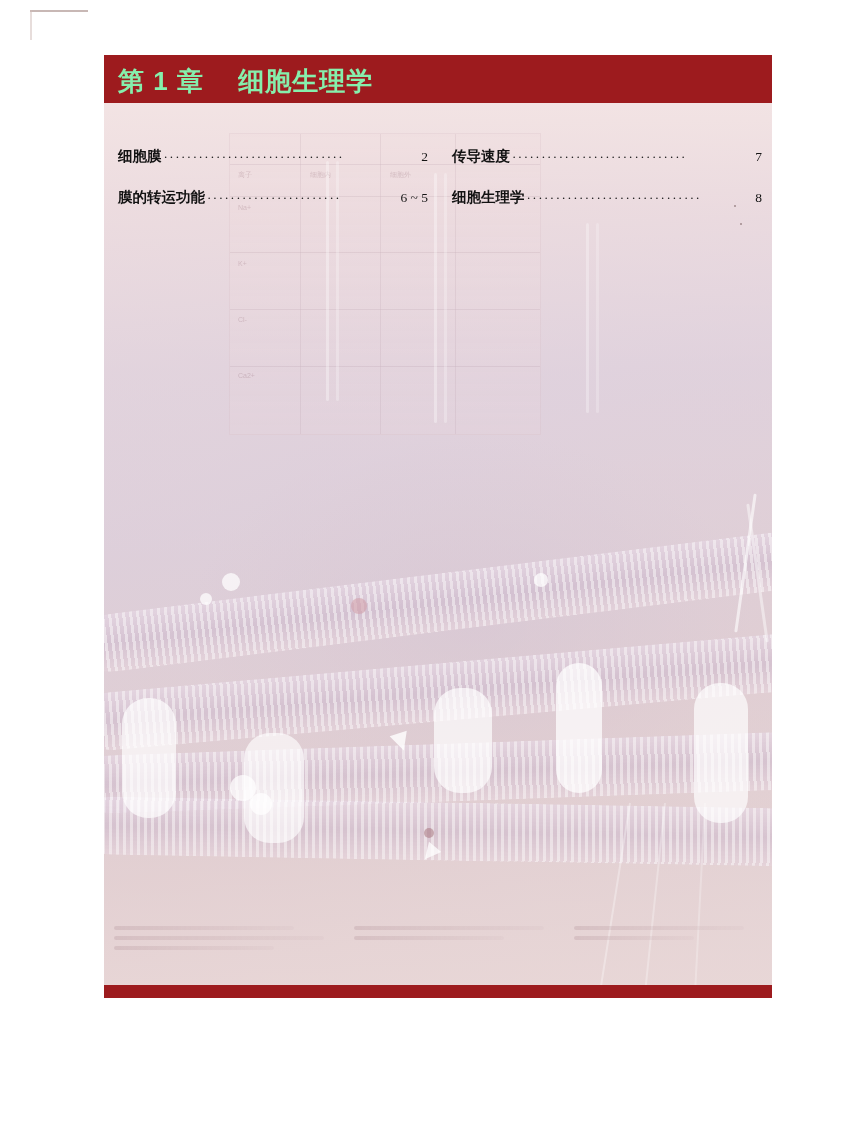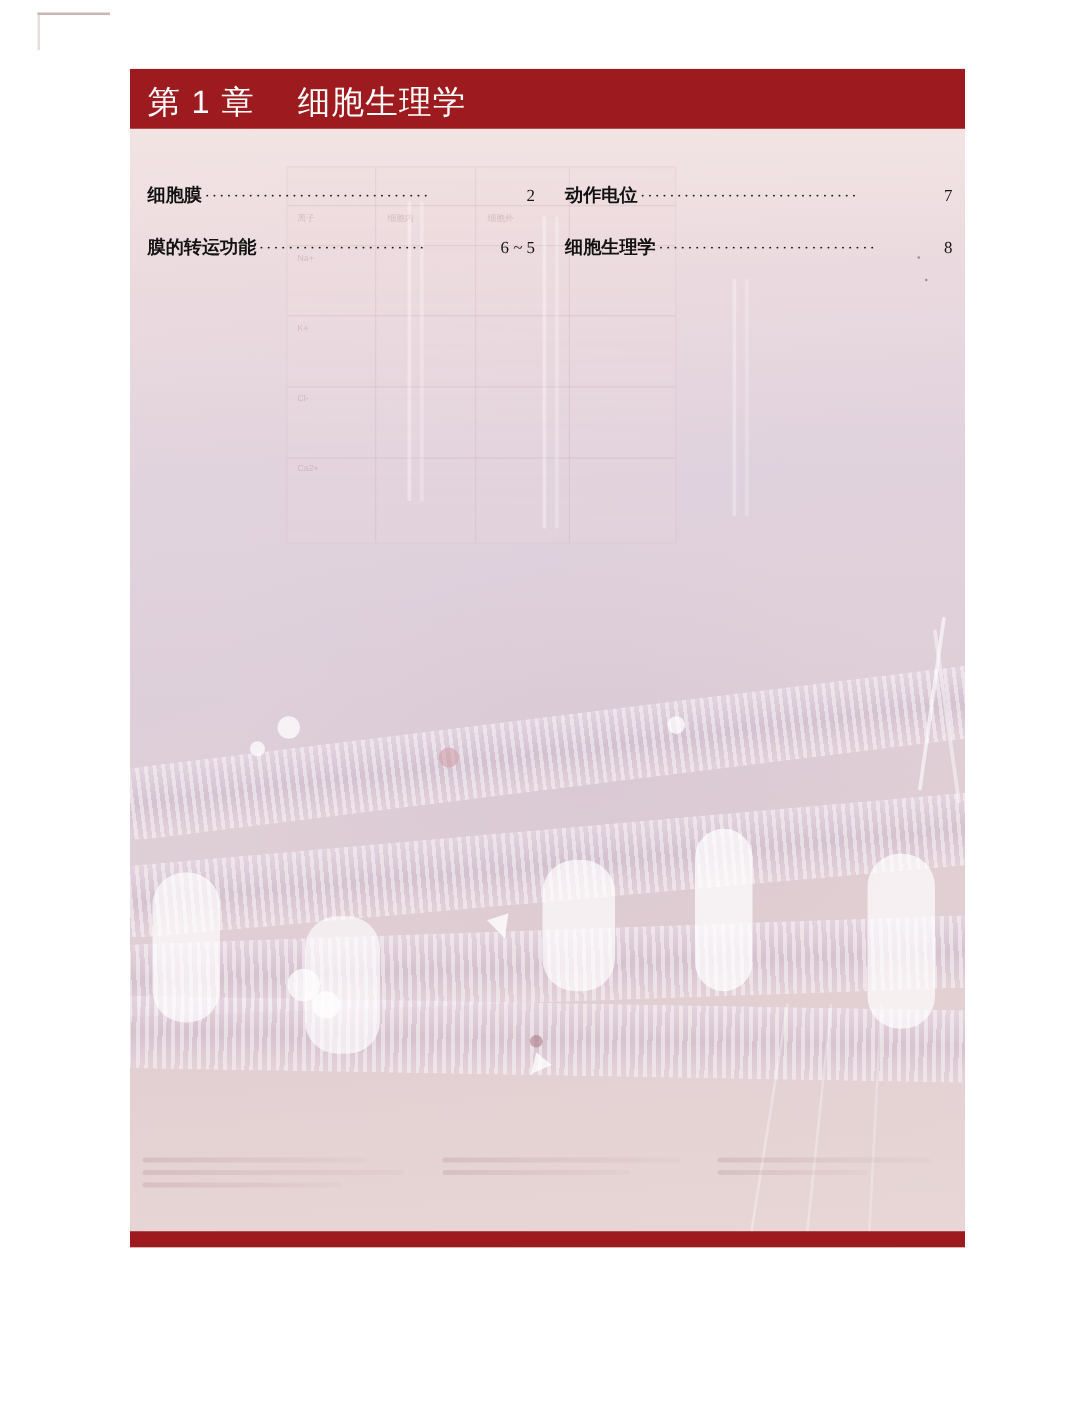--- a/index.html
+++ b/index.html
@@ -53,23 +53,23 @@
     left: 0;
     top: 0;
     width: 100%;
     height: 48px;
     background: #9d1b1e;
   }
   .chapter-bar .chapter-title {
     position: absolute;
     left: 14px;
     top: 9px;
-    color: #ffffff;
+    color: #86efac;
     font-size: 26px;
-    font-weight: normal;
+    font-weight: bold;
     letter-spacing: 1px;
     white-space: nowrap;
     font-family: "Liberation Sans", sans-serif;
   }
   .chapter-bar .chapter-name {
     margin-left: 26px;
   }
 
   
   .art {
@@ -327,21 +327,21 @@
       </div>
       <div class="toc-entry">
         <span class="label">膜的转运功能</span>
         <span class="leader">·······················</span>
         <span class="page-no">6 ~ 5</span>
       </div>
     </div>
 
     <div class="toc-col right">
       <div class="toc-entry">
-        <span class="label">动作电位</span>
+        <span class="label">传导速度</span>
         <span class="leader">······························</span>
         <span class="page-no">7</span>
       </div>
       <div class="toc-entry">
         <span class="label">细胞生理学</span>
         <span class="leader">······························</span>
         <span class="page-no">8</span>
       </div>
     </div>
 

